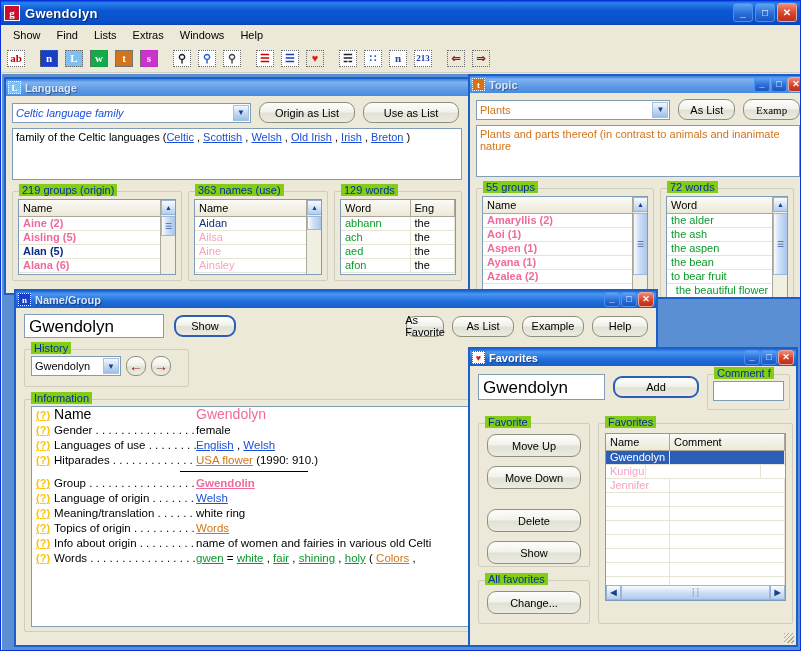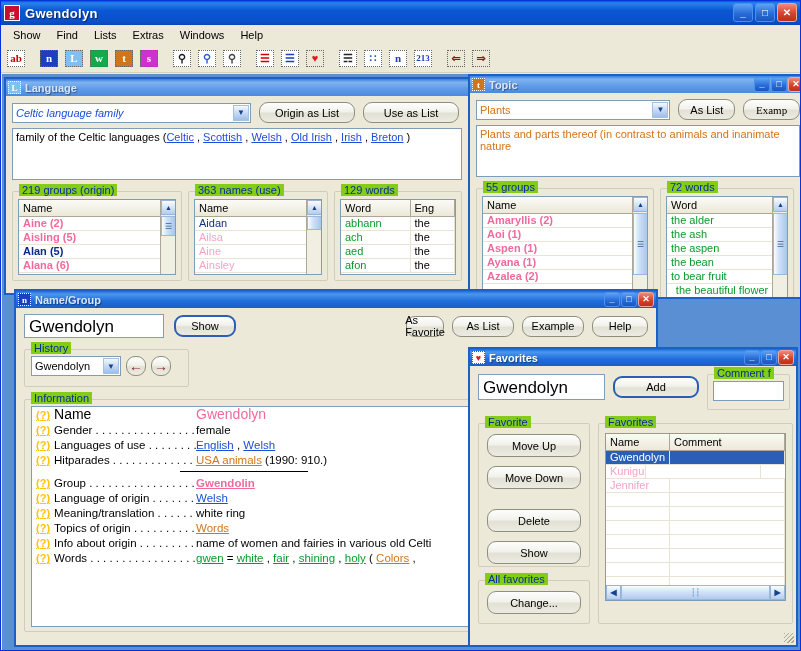--- a/index.html
+++ b/index.html
@@ -629,21 +629,21 @@
                 <span class="val">female</span>
               </div>
               <div class="info-row">
                 <span class="q-ico">(?)</span>
                 <span class="lab-col"><span>Languages of use</span><span class="lbl-dots"> . . . . . . . . .</span></span>
                 <span class="val"><span class="lnk lnk-blue">English</span><span> , </span><span class="lnk lnk-blue">Welsh</span></span>
               </div>
               <div class="info-row">
                 <span class="q-ico">(?)</span>
                 <span class="lab-col"><span>Hitparades</span><span class="lbl-dots"> . . . . . . . . . . . . . .</span></span>
-                <span class="val"><span class="lnk lnk-orange">USA animals</span><span>  (1990:  910.)</span></span>
+                <span class="val"><span class="lnk lnk-orange">USA flower</span><span>  (1990:  910.)</span></span>
               </div>
               <div class="hr-line"></div>
               <div class="info-row">
                 <span class="q-ico">(?)</span>
                 <span class="lab-col"><span>Group</span><span class="lbl-dots"> . . . . . . . . . . . . . . . . . . .</span></span>
                 <span class="val"><span class="lnk lnk-pink" style="font-weight: bold;">Gwendolin</span></span>
               </div>
               <div class="info-row">
                 <span class="q-ico">(?)</span>
                 <span class="lab-col"><span>Language of origin</span><span class="lbl-dots"> . . . . . . . .</span></span>

